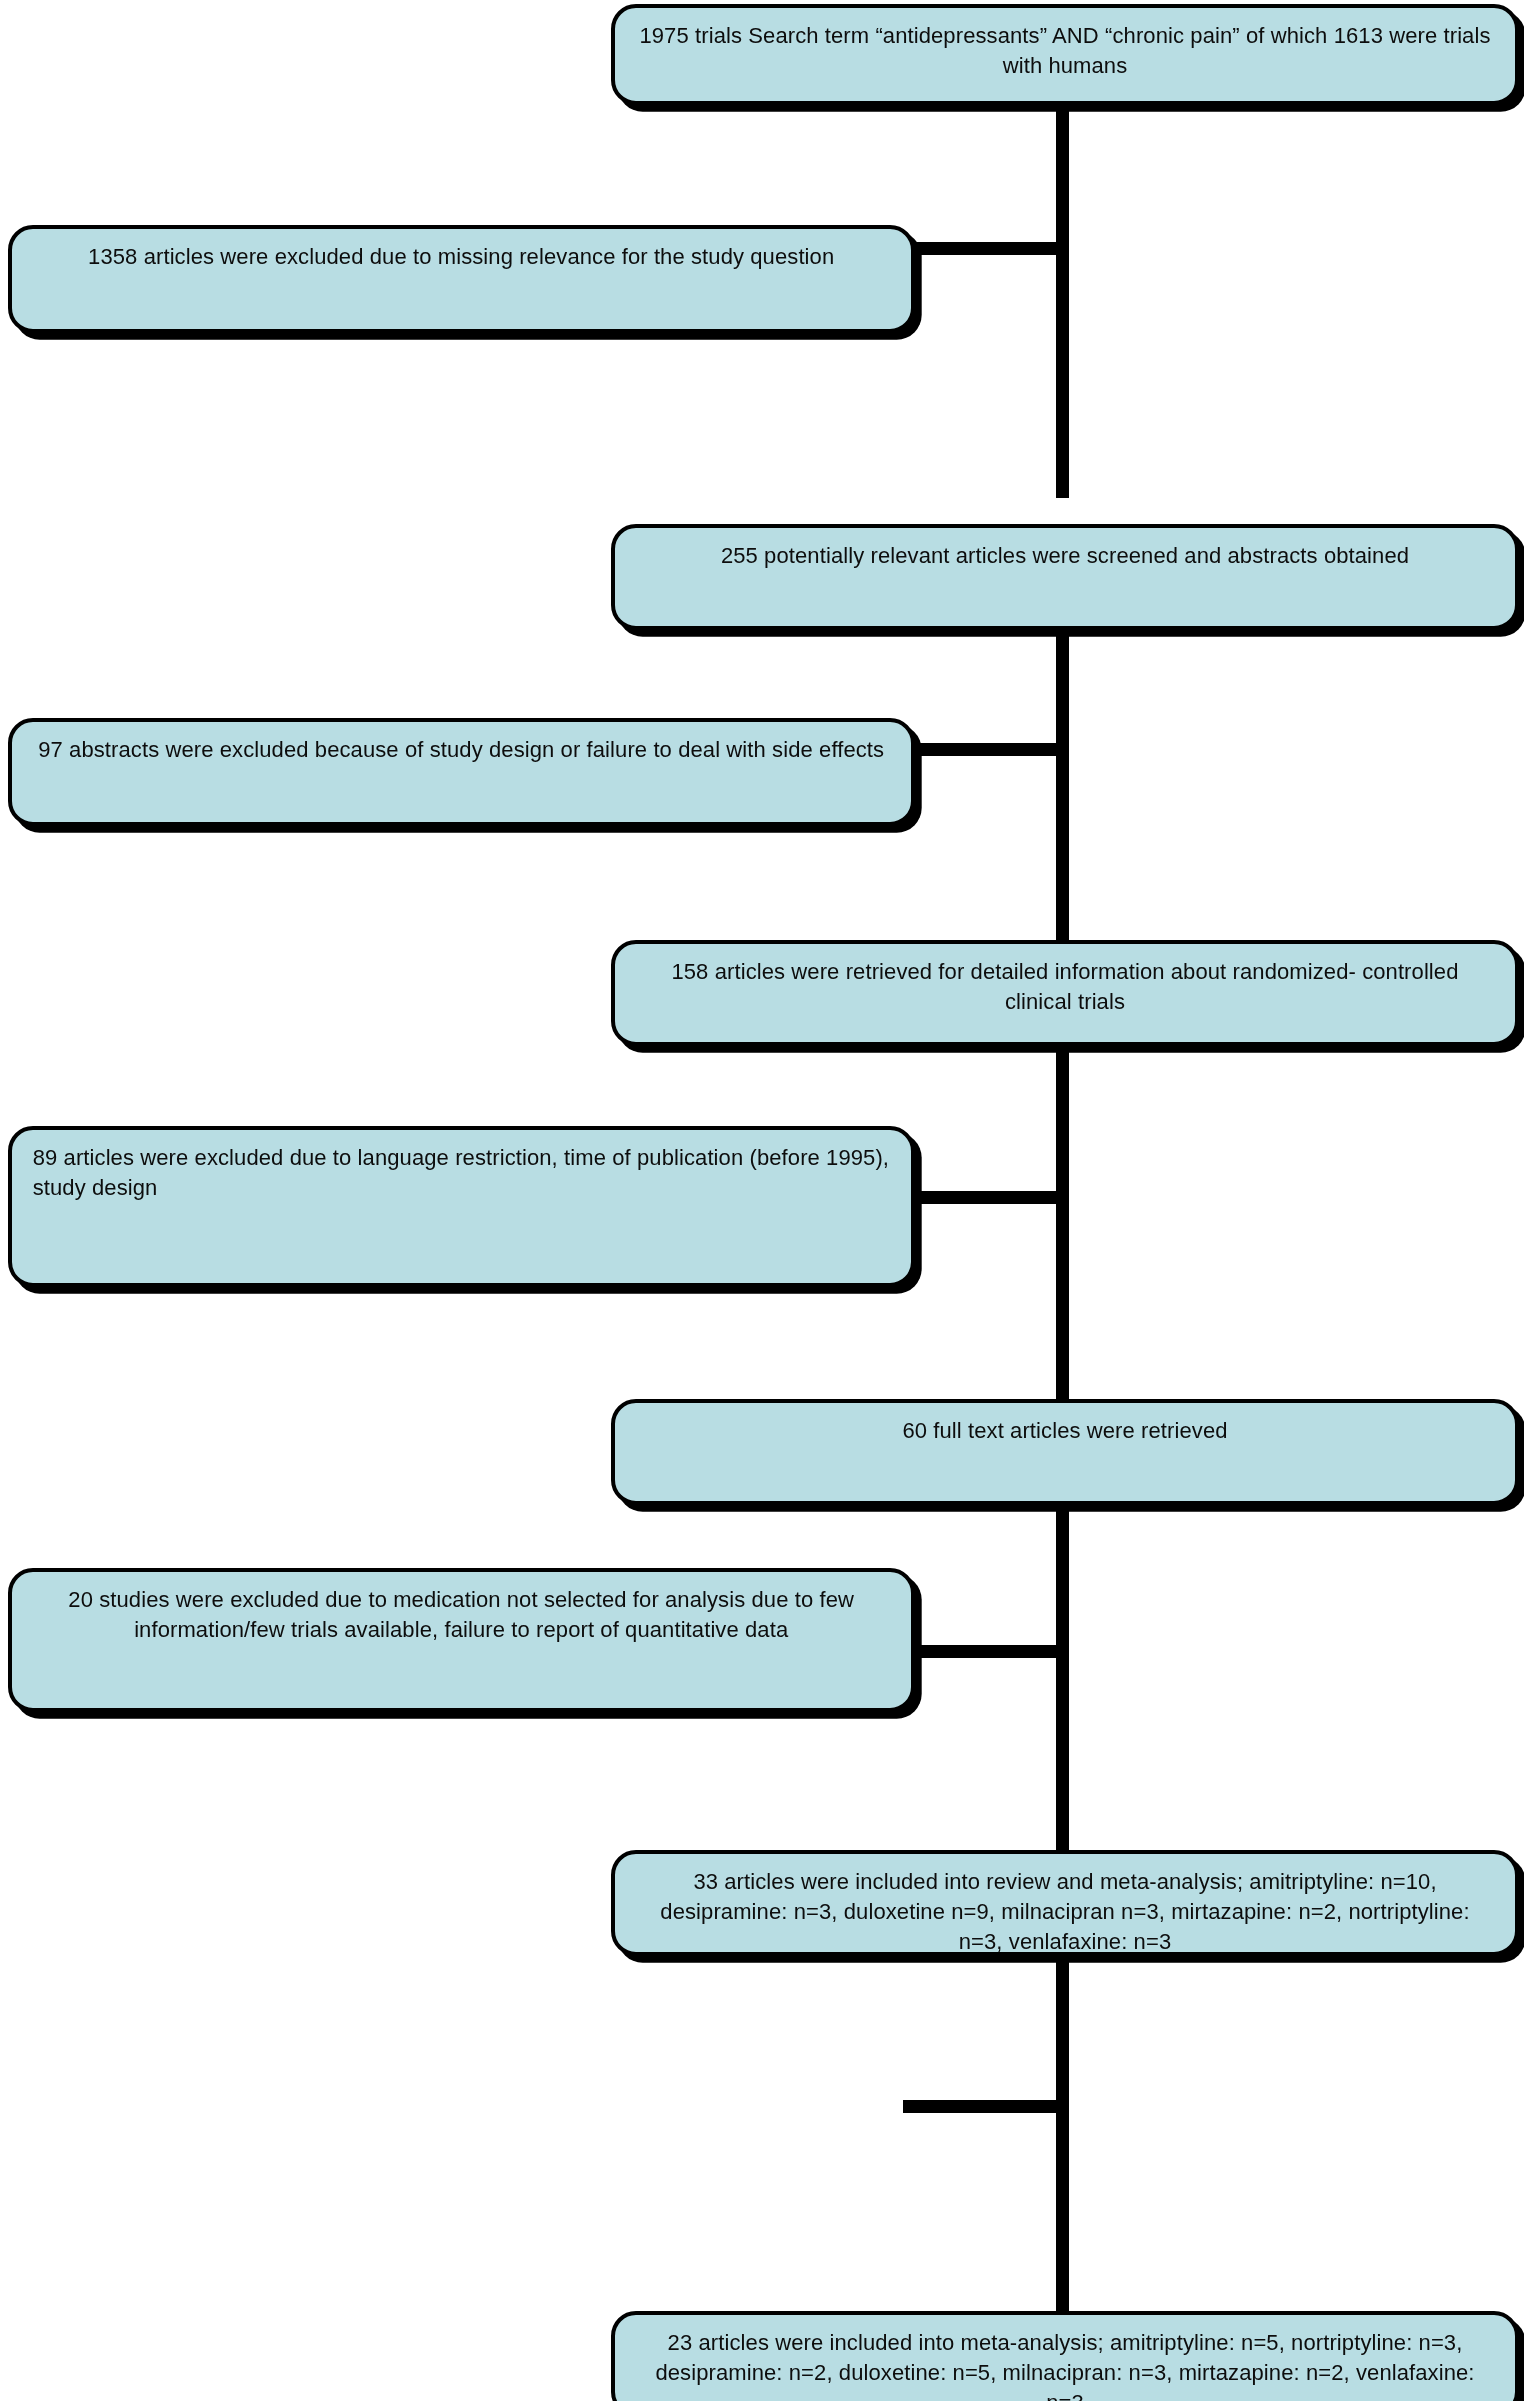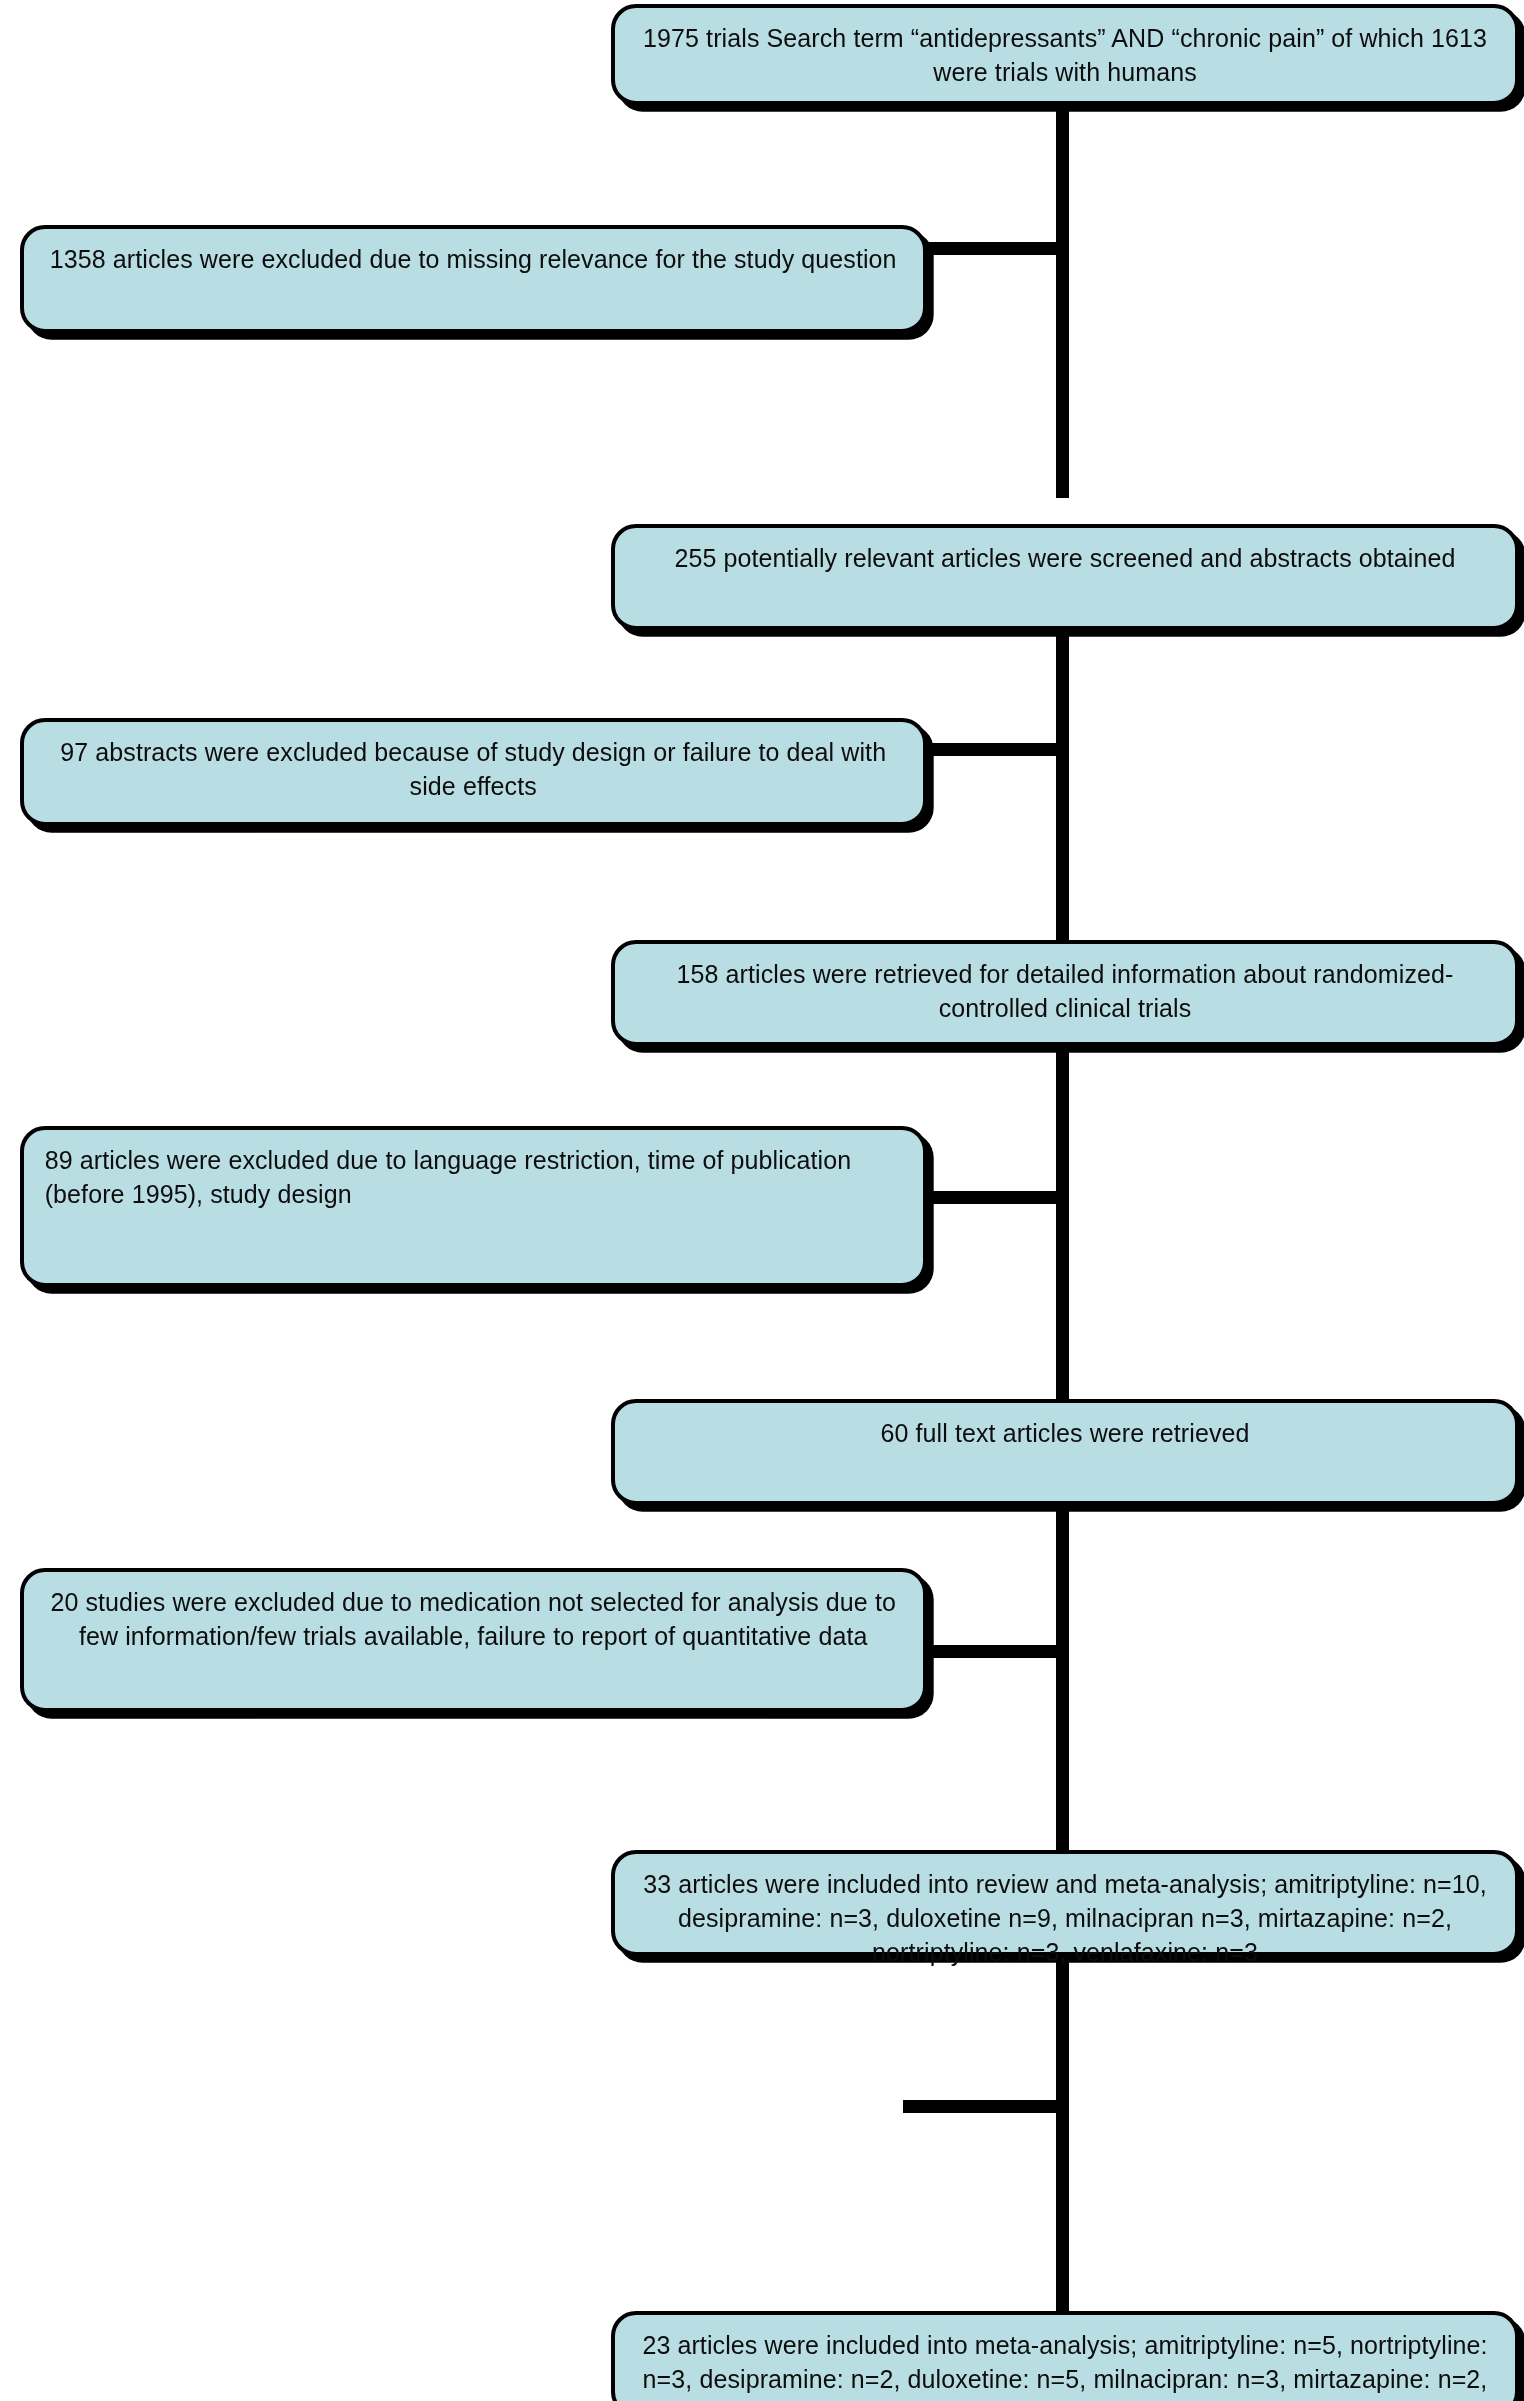--- a/index.html
+++ b/index.html
@@ -42,41 +42,40 @@
     background: #b8dde3;
     border: 4.8px solid #000000;
     border-radius: 25px;
     z-index: 2;
     box-shadow: 6.7px 6.7px 0 0 #000000;
     display: block;
     padding: 13.4px 21px 9.6px 21px;
   }
   .node .node-text {
     display: block;
-    font-size: 25px;
+    font-size: 22px;
     line-height: 1.36;
     color: #0d0d0d;
     text-align: center;
     letter-spacing: 0.1px;
     white-space: pre-line;
   }
   .node.left-align .node-text {
     text-align: left;
   }
 
   
   .node.main {
     left: 611px;
     width: 908px;
   }
   
   .node.excl {
     left: 7.7px;
     width: 907px;
-    margin-left: 12px;
   }
 </style>
 </head>
 <body>
 
 <div id="flow-root">
 
   <div class="connector-layer">
 
     <div class="vline" style="left:1056px; top:104px; height:394px;"></div>

